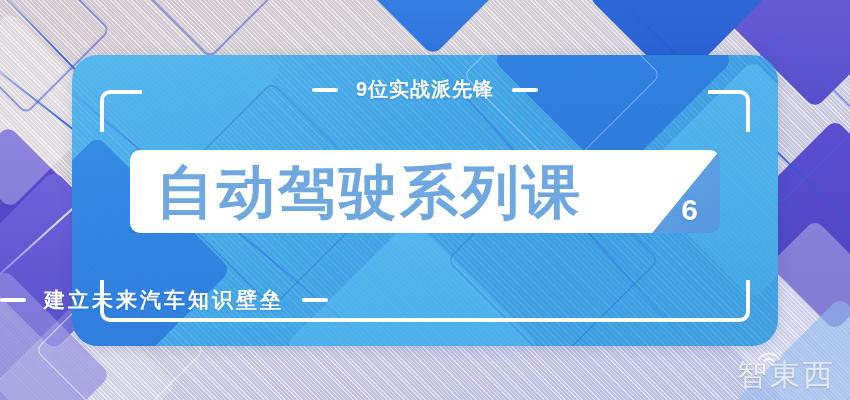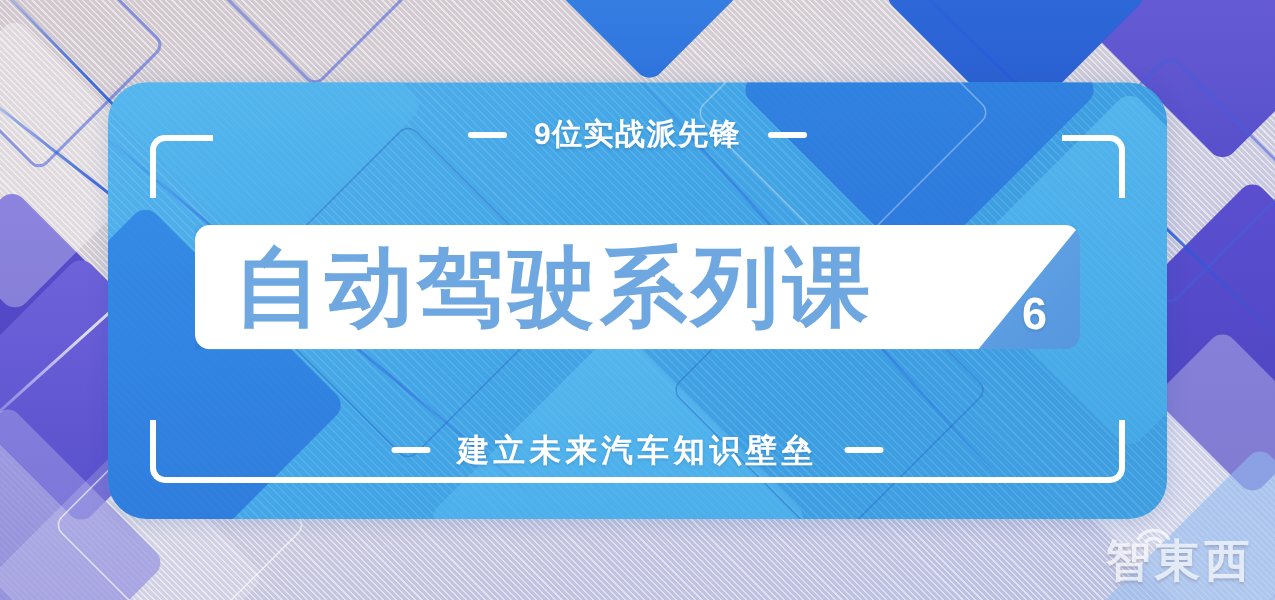--- a/index.html
+++ b/index.html
@@ -178,21 +178,21 @@
     letter-spacing:3px;
     line-height:1;
     white-space:nowrap;
     z-index:4;
   }
 
   
   .bottom-row {
     position:absolute;
     left:0; right:0; bottom:86px;
-    display:flex; align-items:center; justify-content:center;
+    display:flex; align-items:center; 
     gap:18px;
     z-index:8;
   }
   .bottom-text {
     color:#ffffff;
     font-size:21px;
     font-weight:700;
     letter-spacing:3px;
     white-space:nowrap;
     text-shadow:0 1px 2px rgba(20,70,130,.25);
@@ -202,21 +202,21 @@
   .watermark {
     position:absolute;
     right:14px; bottom:10px;
     z-index:12;
     text-align:center;
     opacity:.72;
     user-select:none;
   }
   .wm-cn {
     font-size:30px;
-    font-weight:700;
+    font-weight:400;
     letter-spacing:3px;
     line-height:1;
     color:rgba(255,255,255,.92);
     text-shadow:0 1px 2px rgba(120,120,140,.55);
     margin-left:36px;
   }
   .wm-en {
     margin-top:3px;
     font-size:13px;
     letter-spacing:2.5px;

